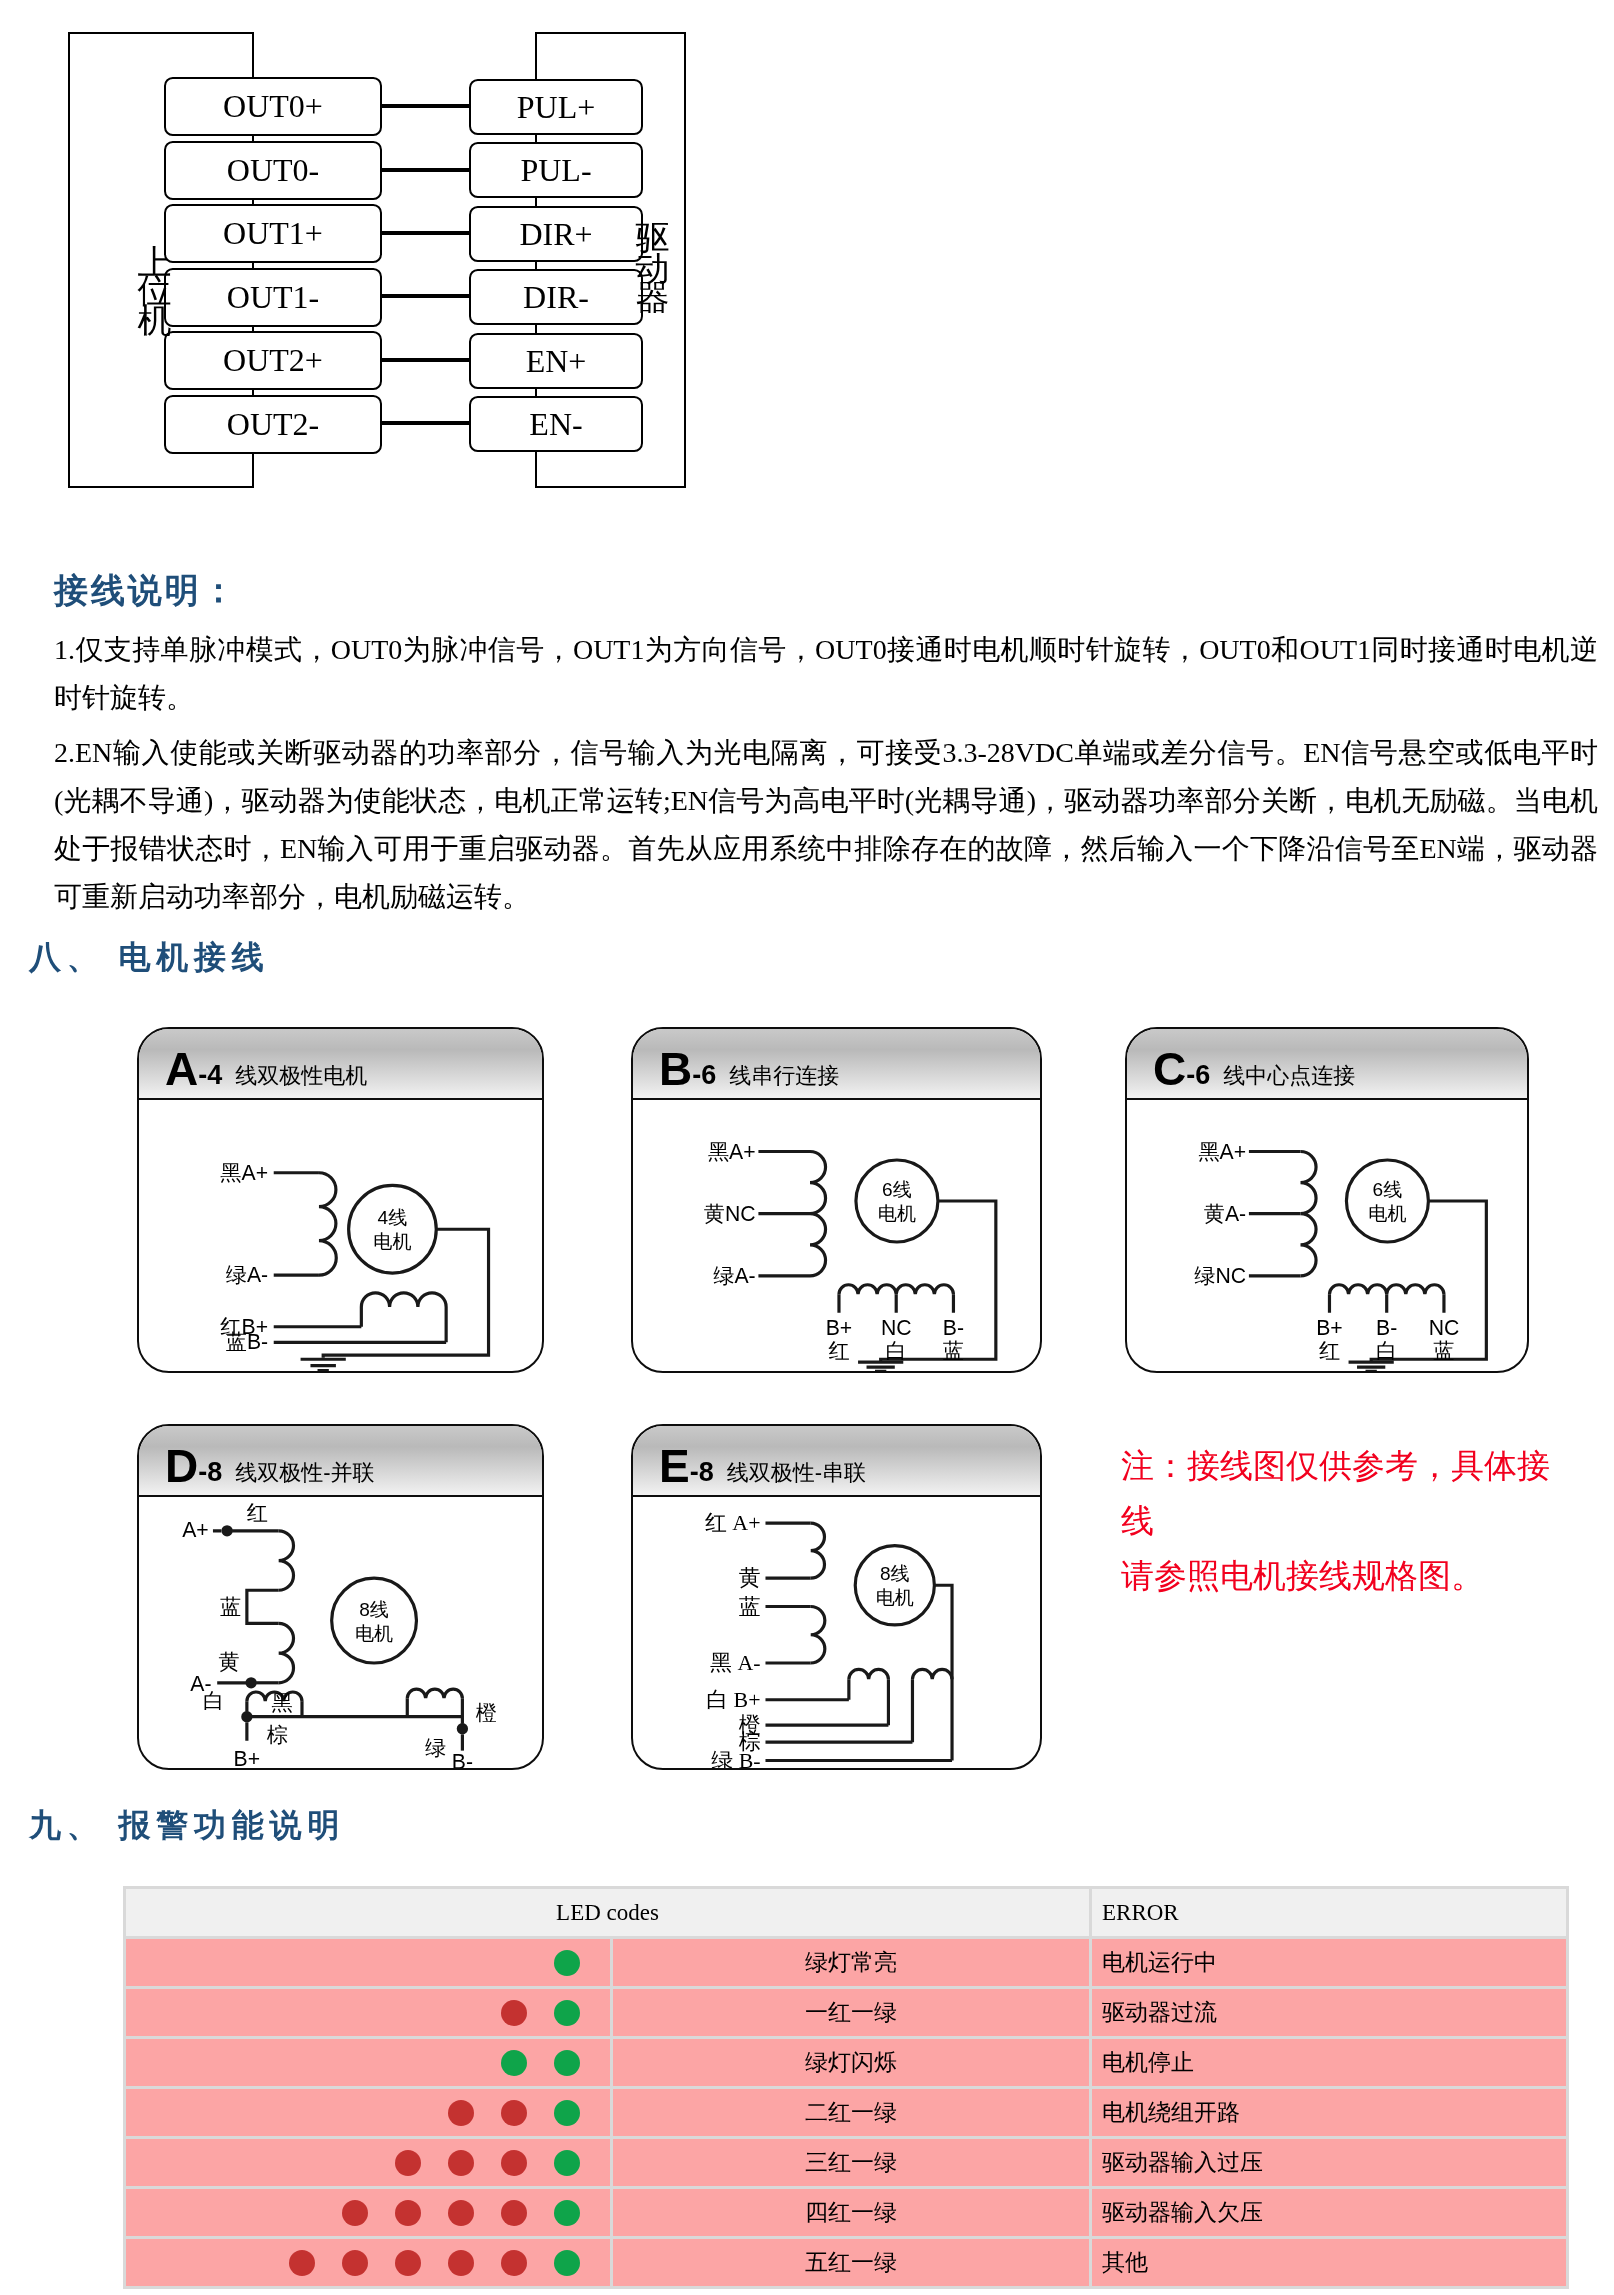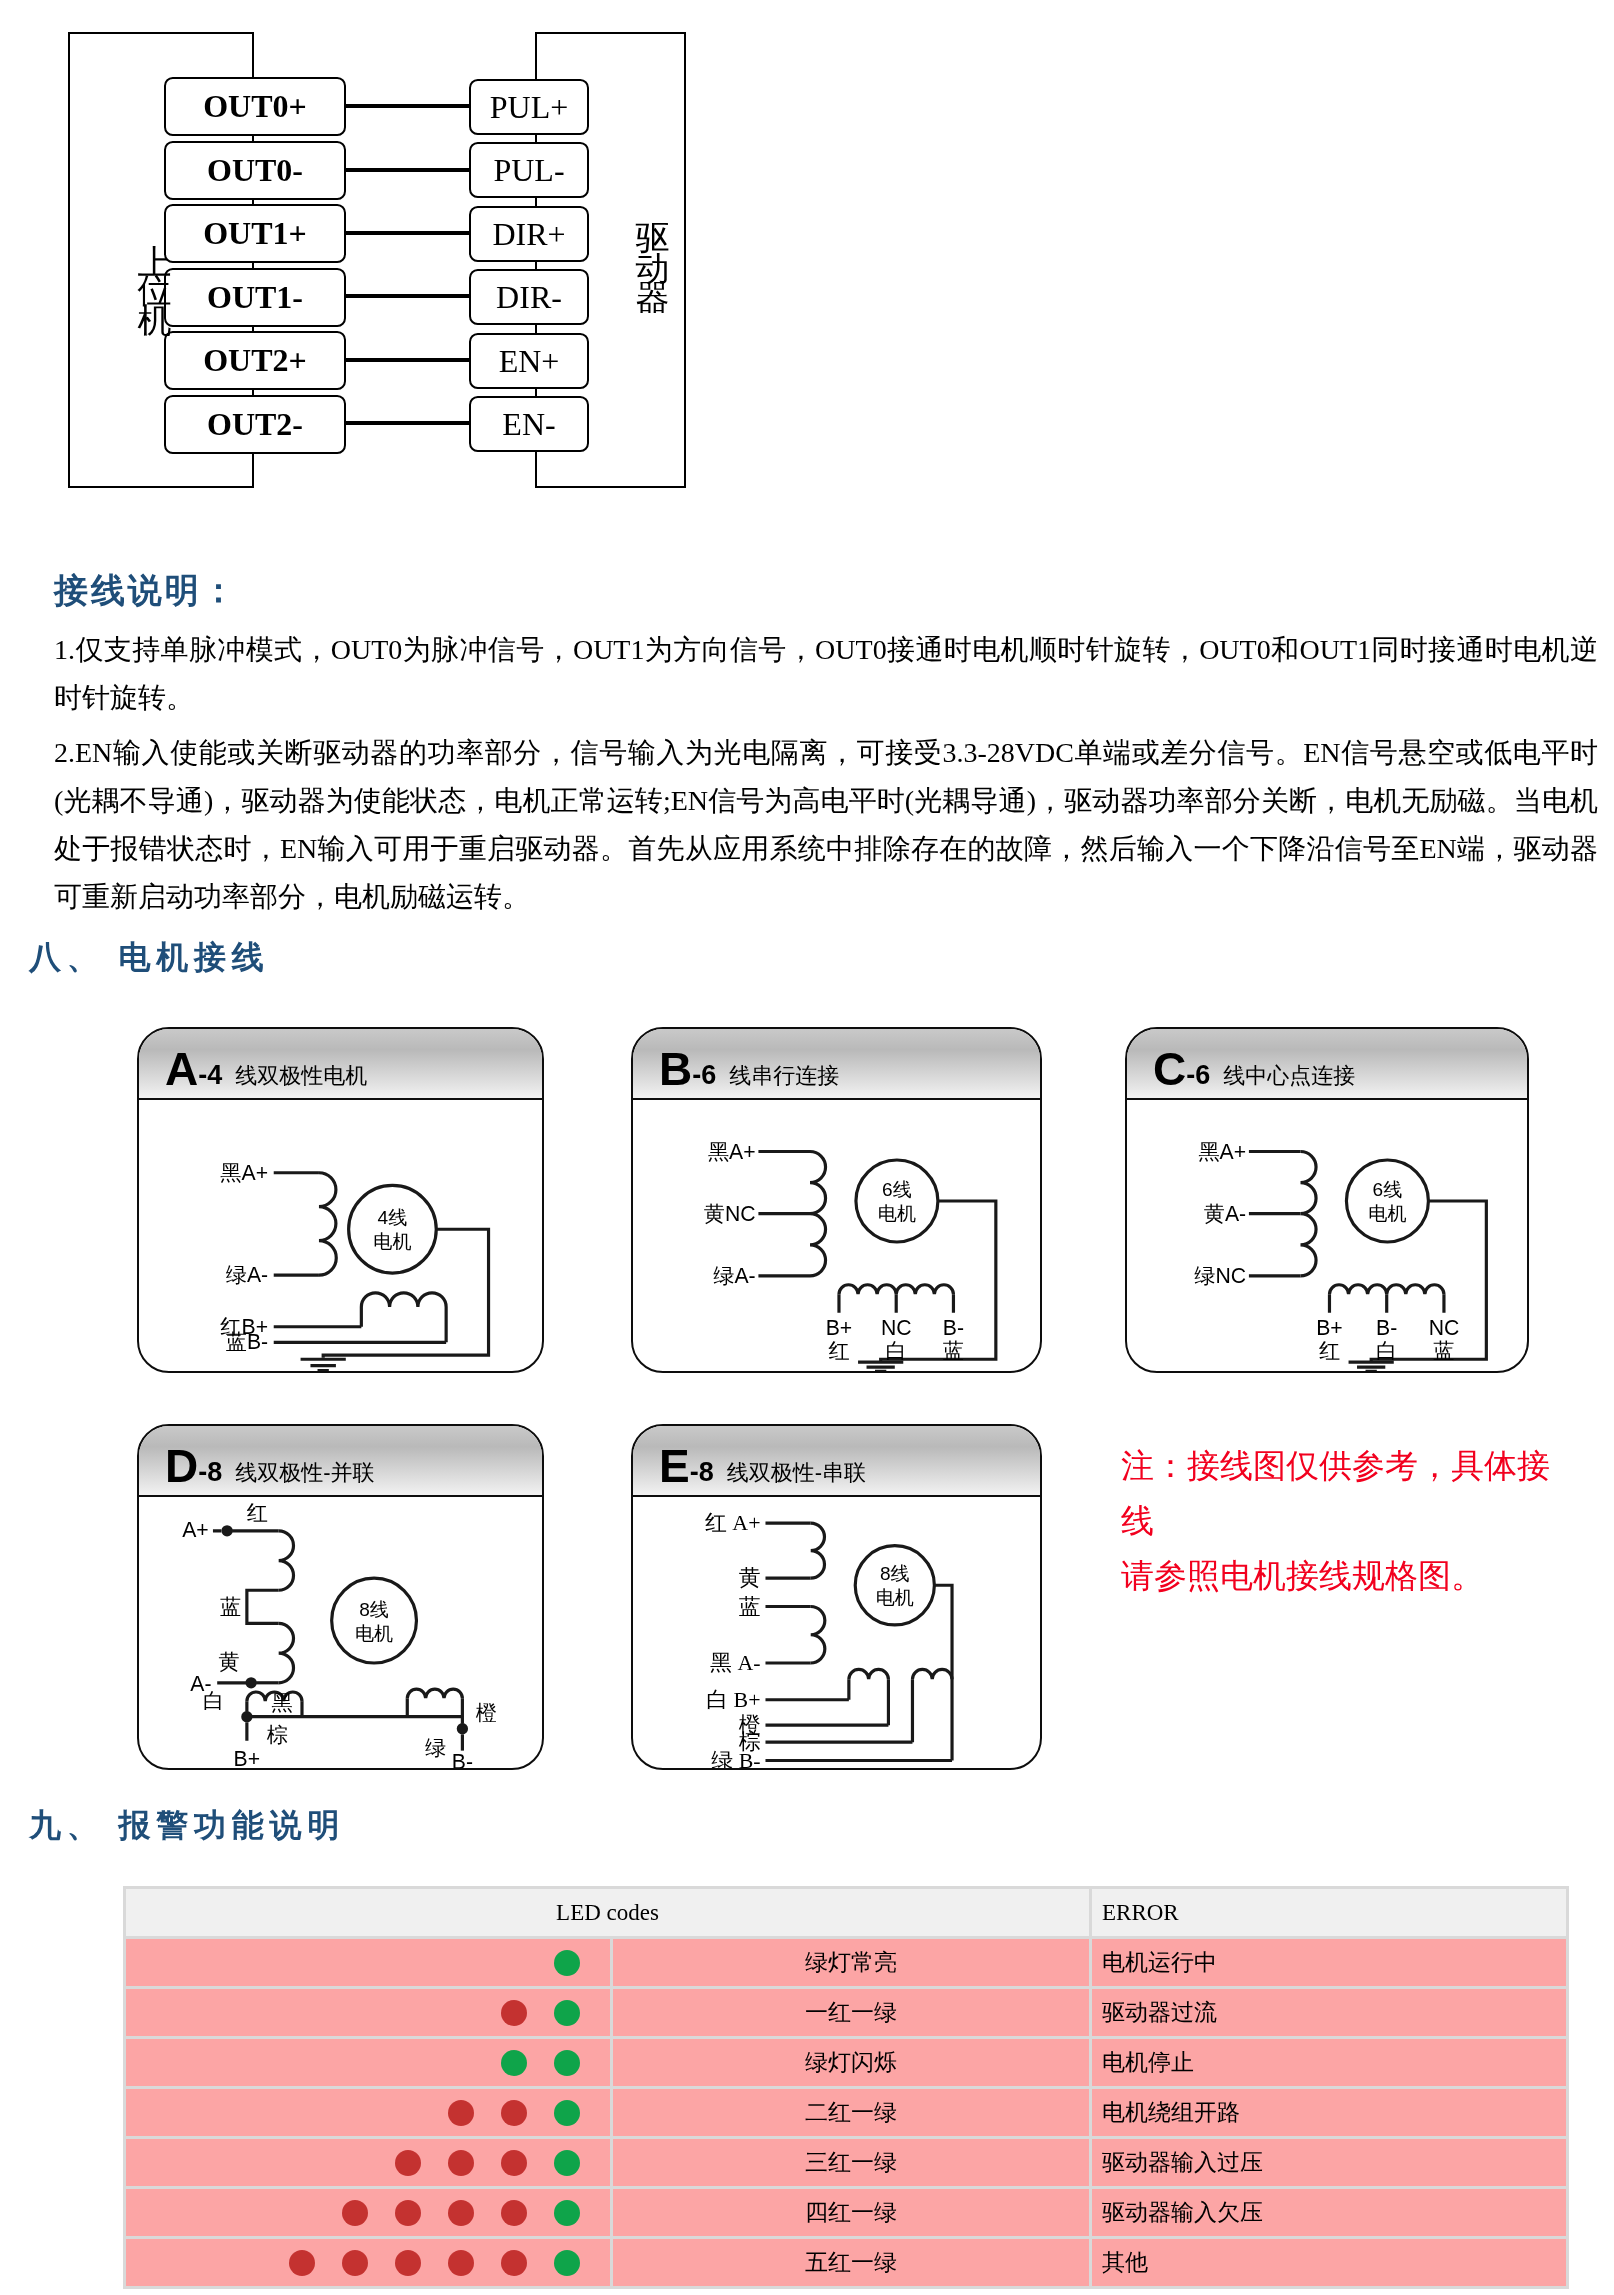--- a/index.html
+++ b/index.html
@@ -12,22 +12,22 @@
 
   
   #topdiag{left:68px;top:32px;width:620px;height:456px;}
   .bigbox{position:absolute;border:2.2px solid #000;background:#fff;box-sizing:border-box;}
   #hostbox{left:0;top:0;width:186px;height:456px;}
   #drvbox{left:467px;top:0;width:151px;height:456px;}
   .vlabel{position:absolute;writing-mode:vertical-rl;text-orientation:upright;
     font-size:34px;letter-spacing:29px;color:#000;z-index:3;}
   .pinbox{position:absolute;border:2.2px solid #000;border-radius:8.7px;background:#fff;
     display:flex;align-items:center;justify-content:center;font-size:32px;z-index:2;box-sizing:border-box;}
-  .lpin{left:96px;width:182px;height:59px;font-weight:bold;}
-  .rpin{left:401px;width:120px;height:56px;}
+  .lpin{left:96px;width:218px;height:59px;}
+  .rpin{left:401px;width:174px;height:56px;}
   .connline{position:absolute;left:276px;width:126px;height:4.3px;background:#000;z-index:1;}
   #diag-caption{left:0;top:477px;width:620px;text-align:center;font-weight:bold;
     font-size:27px;color:var(--navy);}
 
   
   #notes-head{left:54px;top:568px;font-size:34px;font-weight:bold;color:var(--navy);letter-spacing:2.9px;}
   #notes-body{left:54px;top:626px;width:1544px;font-size:28px;line-height:48px;text-align:justify;}
   #notes-body p{margin:0 0 7.2px 0;}
 
   

